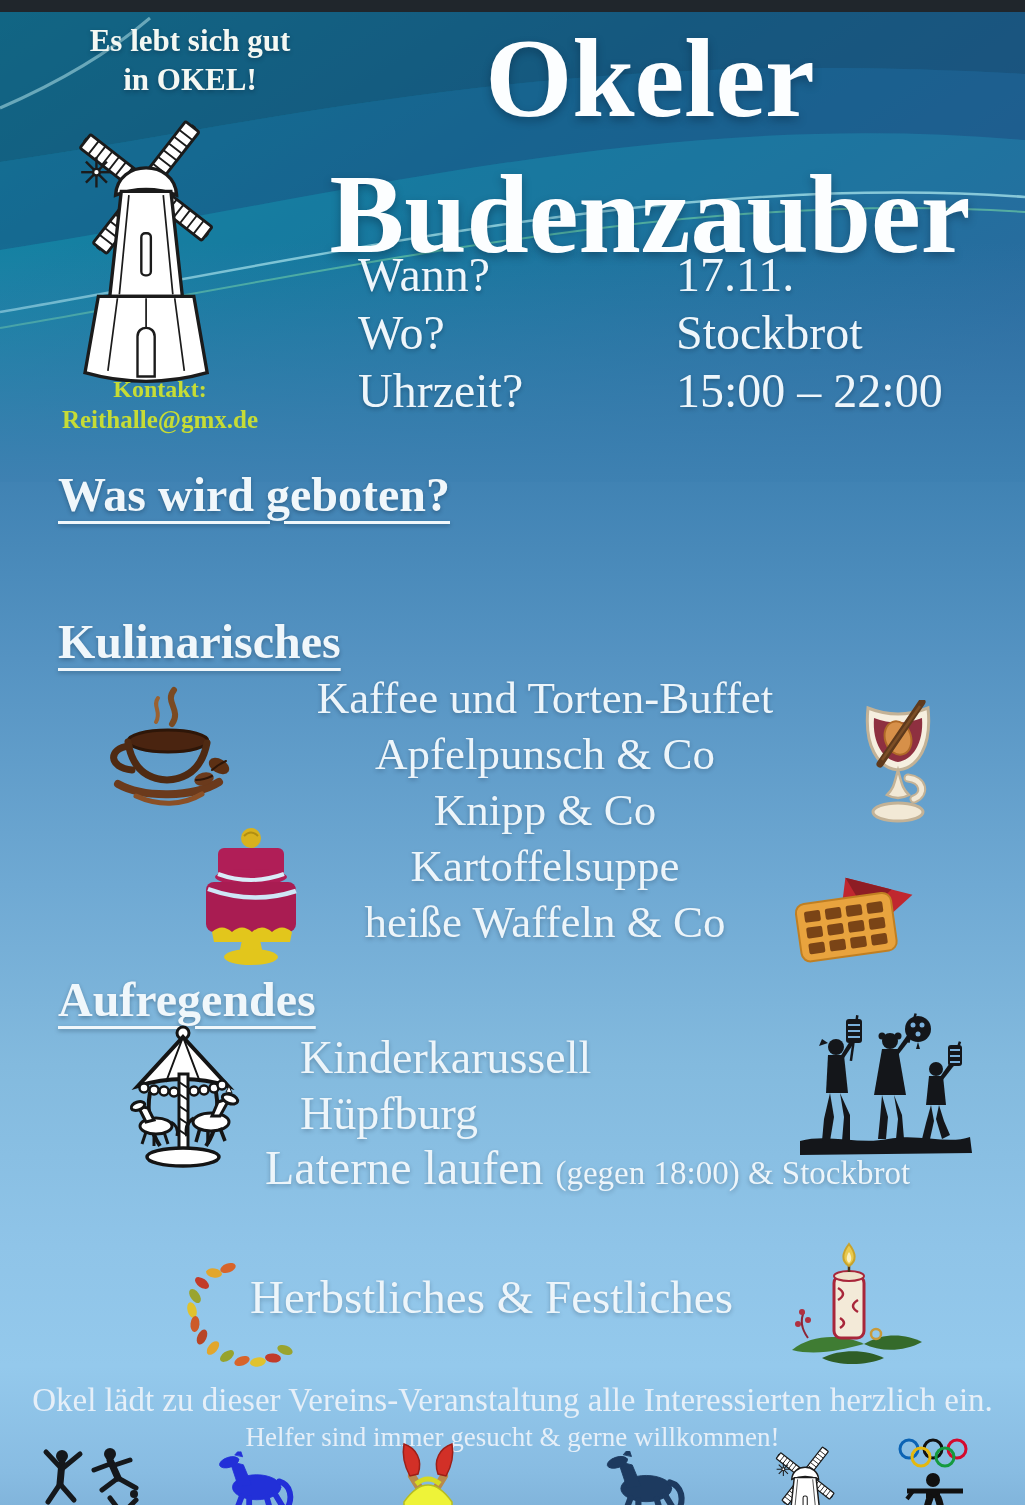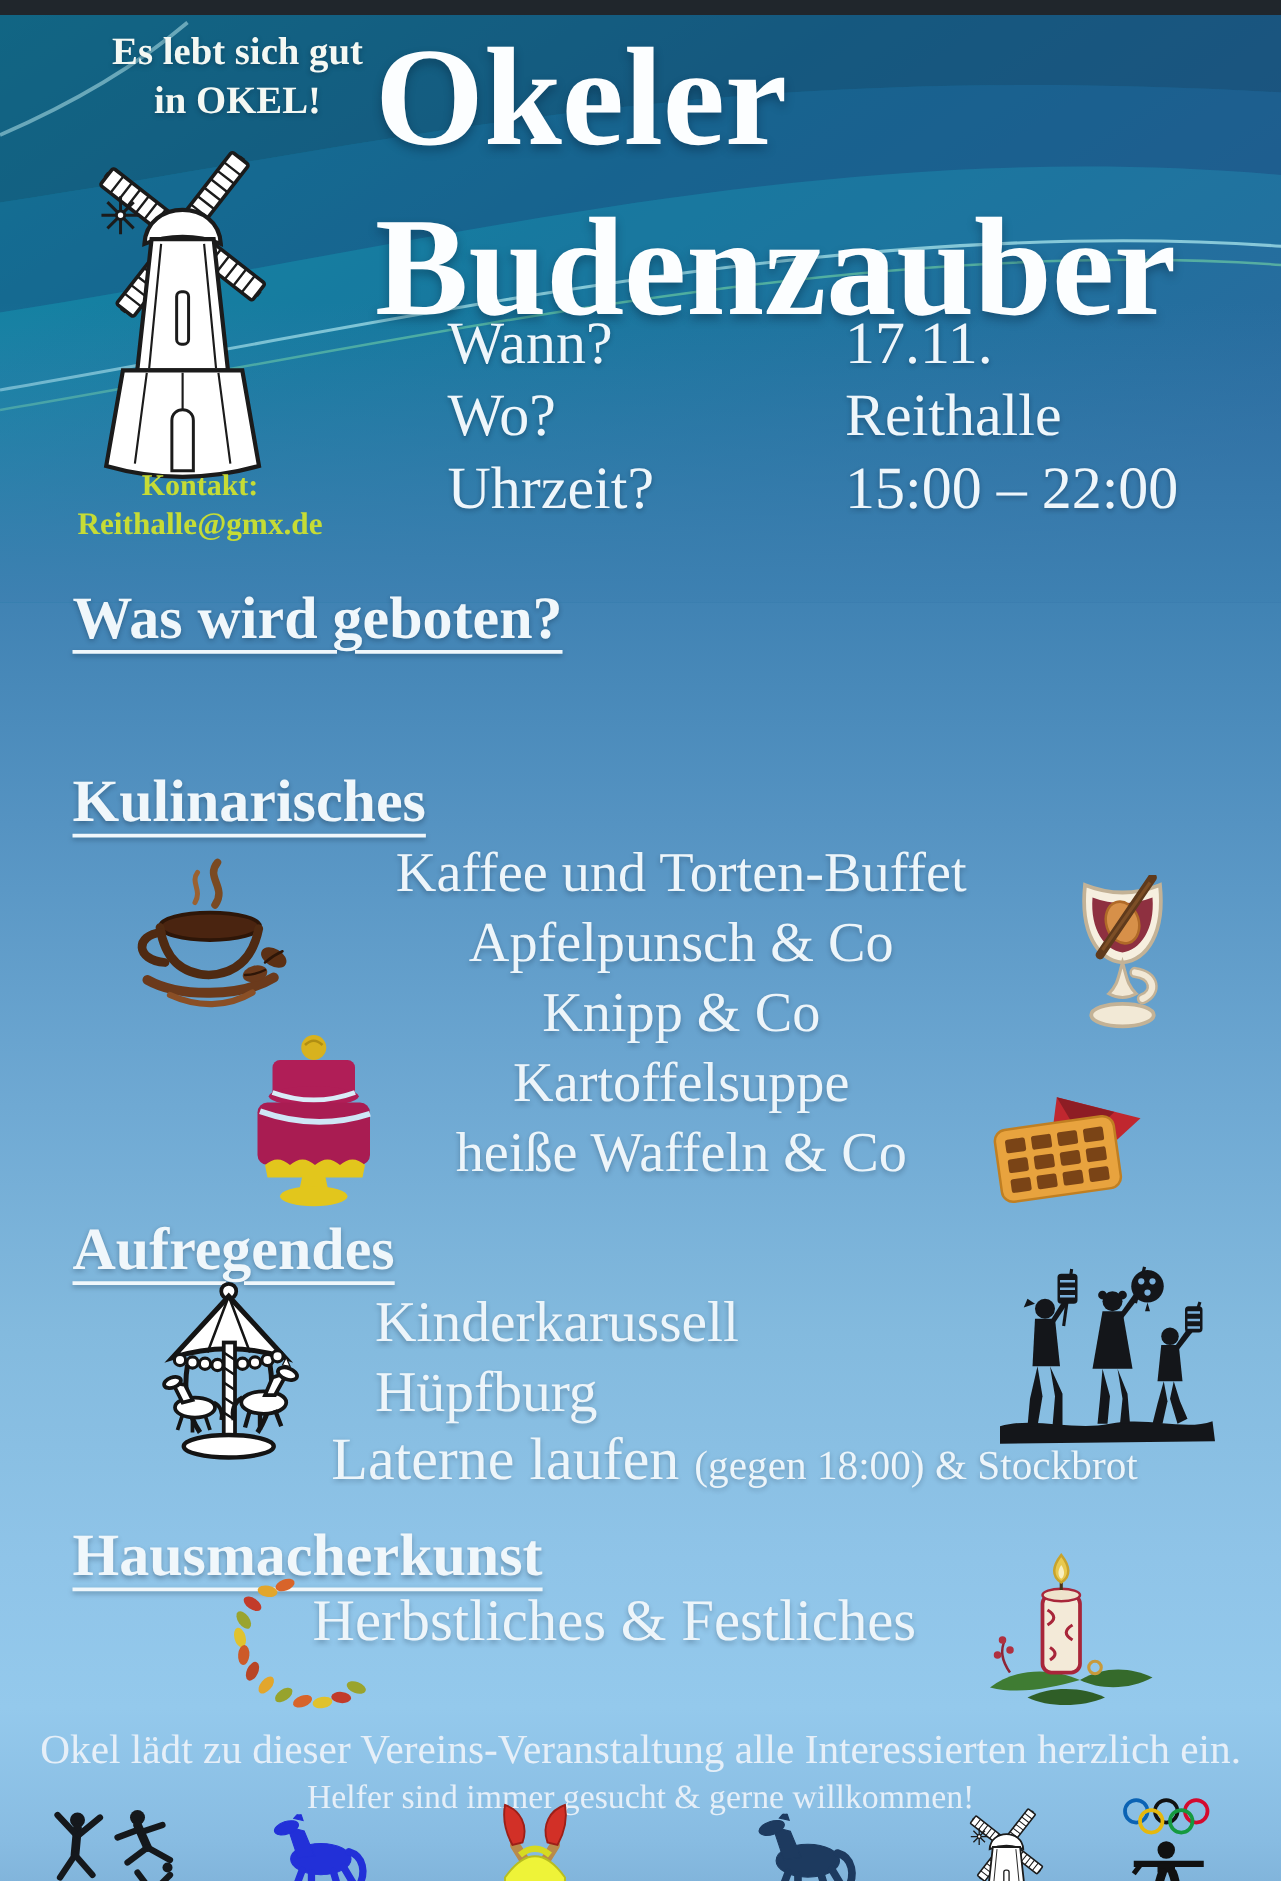--- a/index.html
+++ b/index.html
@@ -10,21 +10,21 @@
       #5593c2 43%,#6fa9d3 58%,#83bade 70%,#8fc4e8 82%,#94c9ec 90%,#88bce2 97%,#7fb2d9 100%);
   }
   .abs{position:absolute;}
   .waves{position:absolute;top:0;left:0;}
   .slogan{left:40px;top:10px;width:300px;text-align:center;font-size:31px;font-weight:bold;
     line-height:1.25;color:#f4f8f3;text-shadow:0 2px 4px rgba(0,25,45,.35);}
   .windmill-main{left:62px;top:80px;}
   .contact{left:20px;top:362px;width:280px;text-align:center;color:#c6dc35;font-weight:bold;line-height:1.25;}
   .contact .c1{font-size:24px;}
   .contact .c2{font-size:25px;}
-  .title1,.title2{left:300px;width:700px;font-weight:bold;font-size:112px;
+  .title1,.title2{left:300px;width:700px;text-align:center;font-weight:bold;font-size:112px;
     color:#fcfeff;text-shadow:0 4px 8px rgba(0,20,40,.35);white-space:nowrap;}
   .title1{top:2px;}
   .title2{top:138px;}
   .info{left:358px;top:234px;font-size:48px;line-height:58px;color:#eef6fb;text-shadow:0 2px 4px rgba(0,20,40,.3);}
   .info .row{display:flex;}
   .info .label{width:318px;}
   .heading{font-size:48px;font-weight:bold;color:#f0f7fb;text-decoration:underline;
     text-underline-offset:10px;text-decoration-thickness:2.5px;text-shadow:0 2px 4px rgba(0,20,40,.3);white-space:nowrap;text-align:right;}
   .h-offer{left:58px;top:455px;}
   .tagline{left:230px;top:516px;font-size:48px;white-space:nowrap;text-shadow:0 2px 4px rgba(0,20,40,.25);}
@@ -161,21 +161,21 @@
   <div class="abs title1">Okeler</div>
   <div class="abs title2">Budenzauber</div>
 
   <div class="abs info">
     <div class="row">
       <span class="label">Wann?</span>
       <span class="value">17.11.</span>
     </div>
     <div class="row">
       <span class="label">Wo?</span>
-      <span class="value">Reithalle</span>
+      <span class="value">Stockbrot</span>
     </div>
     <div class="row">
       <span class="label">Uhrzeit?</span>
       <span class="value">15:00 – 22:00</span>
     </div>
   </div>
 
   <div class="abs heading h-offer">Was wird geboten?</div>
 
   <div class="abs heading h-culinary">Kulinarisches</div>
@@ -328,21 +328,20 @@
       <path d="M50,18 h12 M50,24 h12 M50,30 h12"></path>
       <path d="M152,43 h10 M152,49 h10 M152,55 h10"></path>
     </g>
     <g fill="#7ab0dc">
       <circle cx="115" cy="18" r="2.5"></circle>
         <circle cx="124" cy="18" r="2.5"></circle>
         <circle cx="120" cy="27" r="2.5"></circle>
     </g>
   </svg>
 
-  <div class="abs heading h-crafts">Hausmacherkunst</div>
   <div class="abs crafts-item">Herbstliches &amp; Festliches</div>
 
   <svg class="abs icon-leaves" width="135" height="110" viewBox="0 0 135 110">
     <g>
       <ellipse cx="60" cy="8" rx="8" ry="4.5" fill="#d8642a" transform="rotate(-20 60 8)"></ellipse>
       <ellipse cx="46" cy="13" rx="8" ry="4.5" fill="#e2a62c" transform="rotate(10 46 13)"></ellipse>
       <ellipse cx="34" cy="23" rx="8" ry="4.5" fill="#c23b2a" transform="rotate(35 34 23)"></ellipse>
       <ellipse cx="27" cy="36" rx="8" ry="4.5" fill="#9aa42e" transform="rotate(55 27 36)"></ellipse>
       <ellipse cx="24" cy="50" rx="8" ry="4.5" fill="#e0c22e" transform="rotate(75 24 50)"></ellipse>
       <ellipse cx="27" cy="64" rx="8" ry="4.5" fill="#cd5a28" transform="rotate(95 27 64)"></ellipse>

